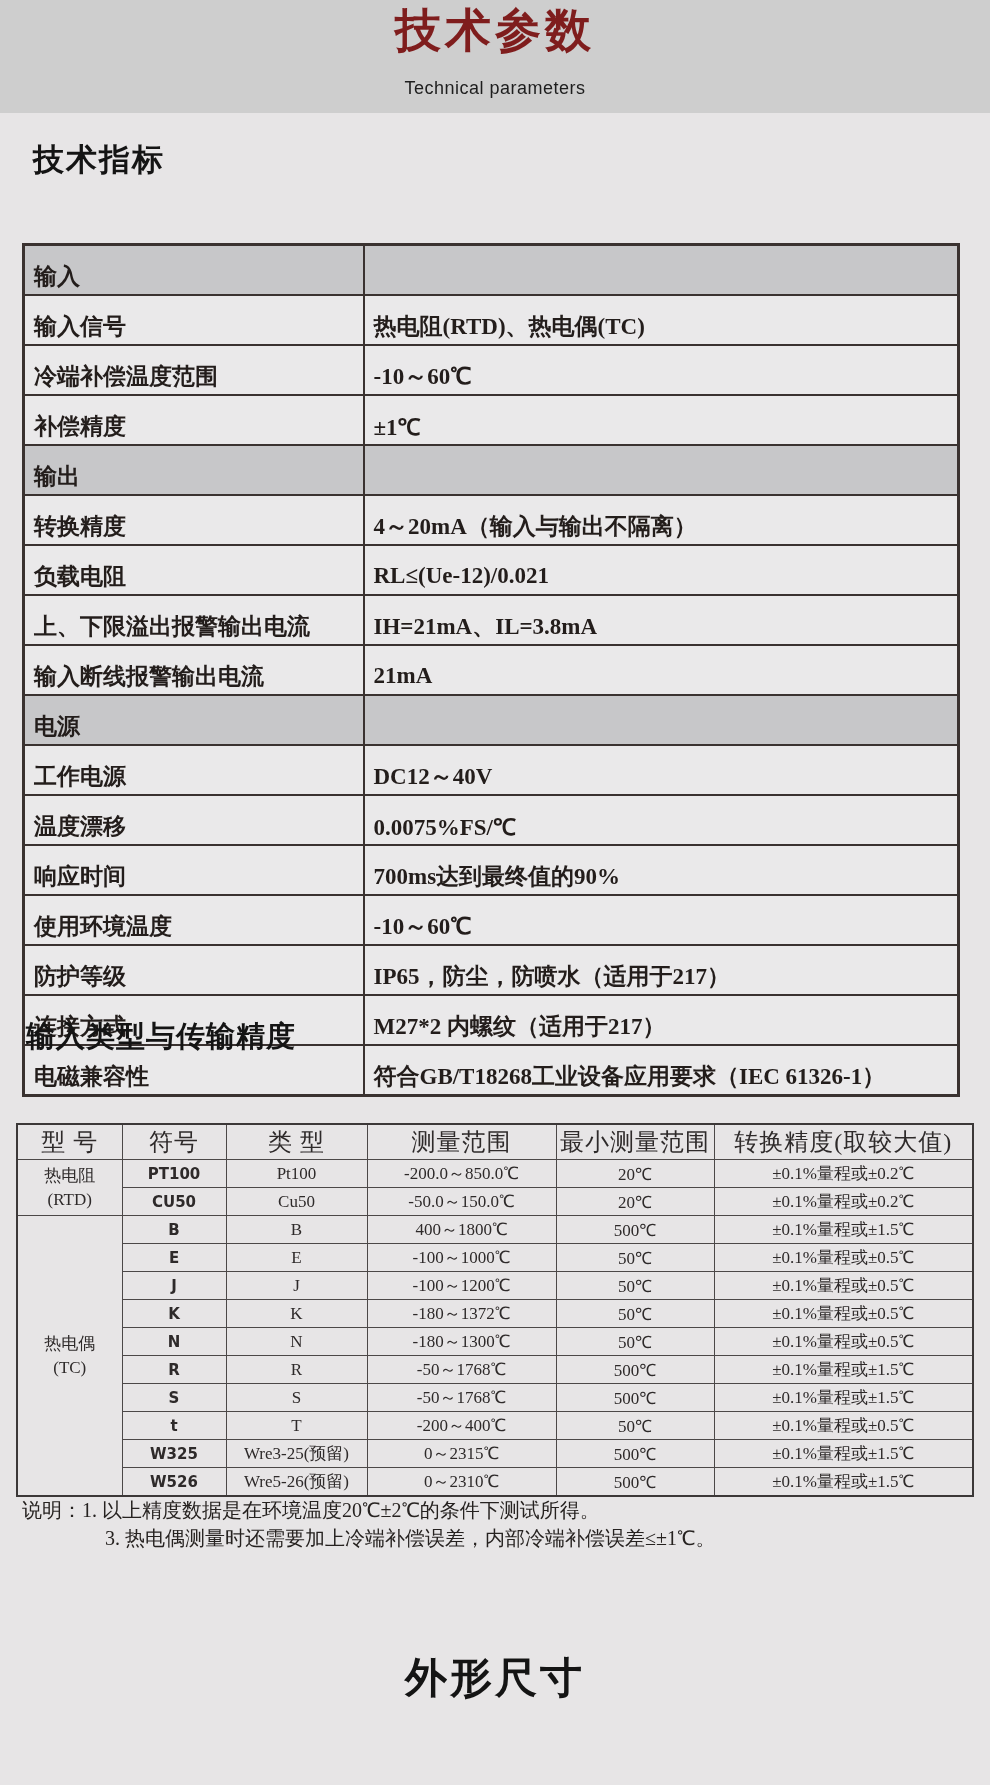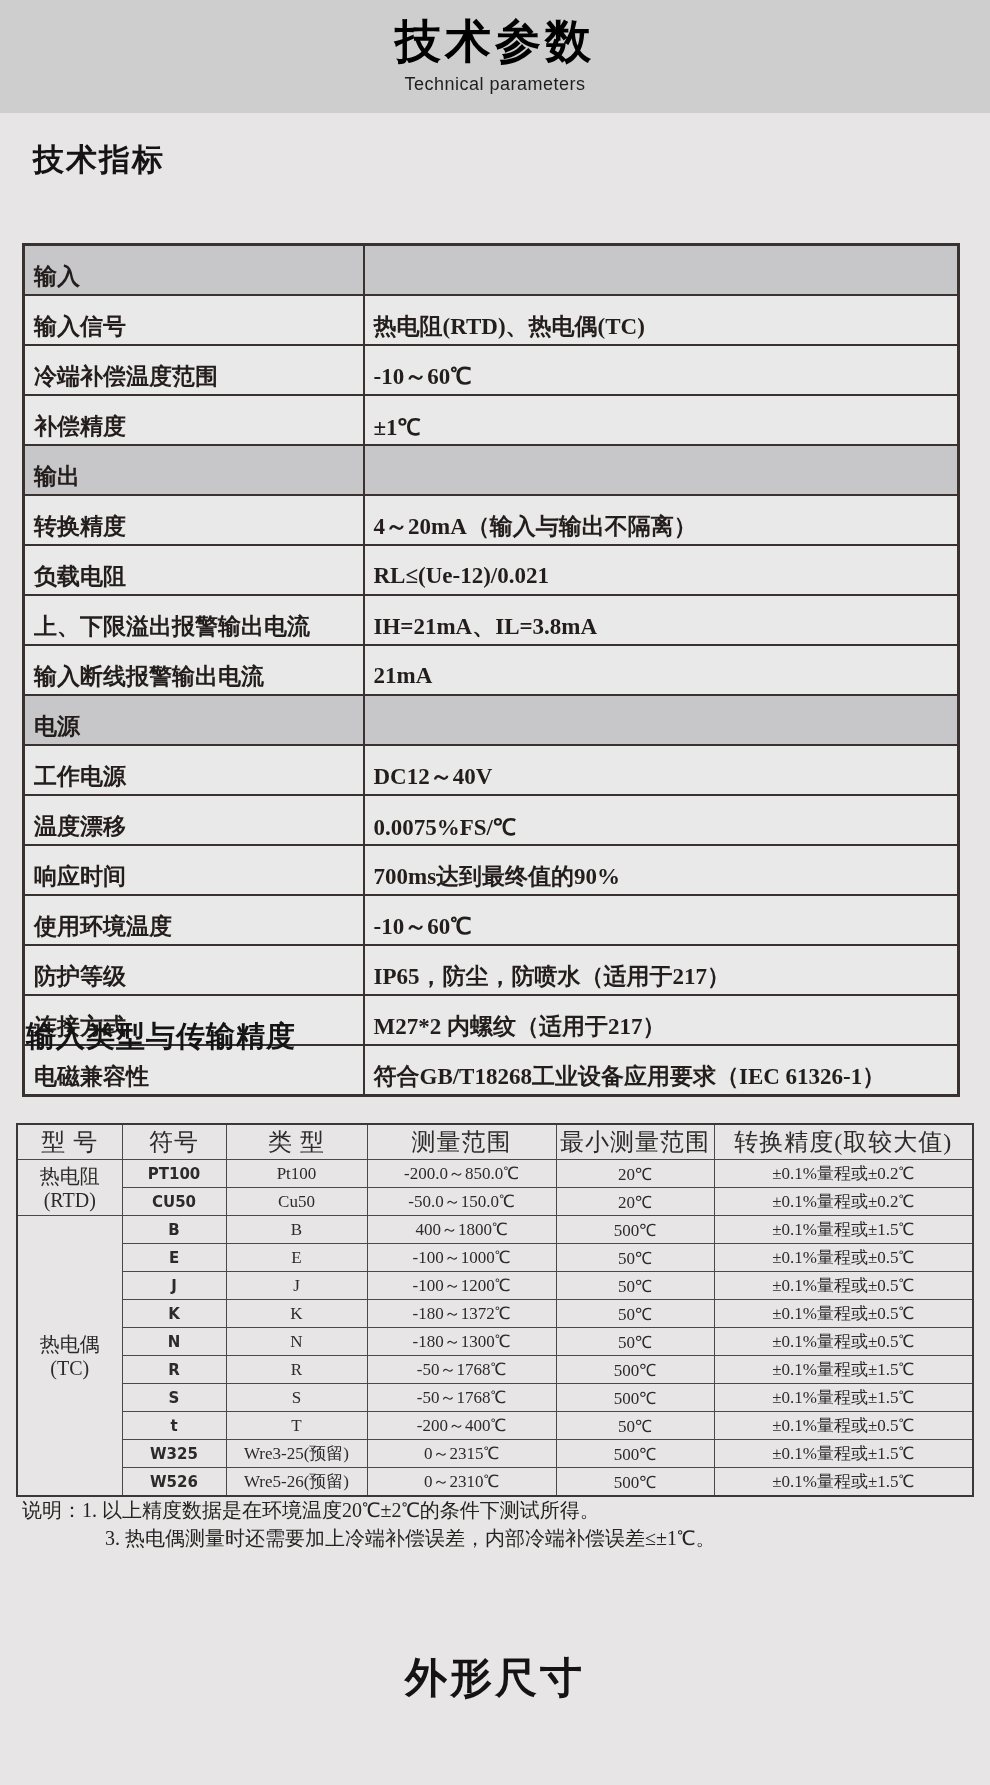--- a/index.html
+++ b/index.html
@@ -2,23 +2,23 @@
 <html lang="zh"><head>
 <meta charset="utf-8">
 <style>
   html,body{margin:0;padding:0;}
   body{background:#e7e5e6;}
   .page{position:relative;width:990px;height:1785px;background:#e7e5e6;overflow:hidden;
         font-family:"Liberation Sans",sans-serif;color:#231d1b;}
 
   
   .title-band{position:absolute;top:0;left:0;width:990px;height:113px;background:#cecece;text-align:center;}
-  .title-band .title{margin-top:11px;font-size:46px;font-weight:bold;letter-spacing:4px;color:#000000;
+  .title-band .title{font-size:46px;font-weight:bold;letter-spacing:4px;color:#7f1d1d;
                      font-family:"Liberation Sans",sans-serif;}
-  .title-band .subtitle{margin-top:1px;font-size:18px;letter-spacing:0.5px;color:#1e1e1e;}
+  .title-band .subtitle{margin-top:16px;font-size:18px;letter-spacing:0.5px;color:#1e1e1e;}
 
   
   .sec-heading{position:absolute;font-weight:600;color:#141414;font-family:"Liberation Sans",sans-serif;}
   .sec-heading.h1{left:33px;top:139px;font-size:31px;letter-spacing:2px;}
   .sec-heading.h2{left:26px;top:1017px;font-size:29px;letter-spacing:1px;}
   .sec-heading.h3{left:0;top:1650px;width:990px;text-align:center;font-size:42px;letter-spacing:3px;}
 
   
   table.spec{position:absolute;left:22px;top:243px;width:935px;border-collapse:collapse;table-layout:fixed;
              font-family:"Liberation Serif",serif;font-weight:bold;border:3px solid #3a3230;}
@@ -26,21 +26,21 @@
                 vertical-align:middle;white-space:nowrap;overflow:hidden;}
   table.spec tr.sect td{background:#c7c7c9;}
   table.spec td.lbl,table.spec td.val{background:#eae9ea;}
 
   
   table.acc{position:absolute;left:16px;top:1123px;width:956px;border-collapse:collapse;table-layout:fixed;
             font-family:"Liberation Serif",serif;color:#2e2a2a;text-align:center;border:2px solid #3c3838;}
   table.acc th{height:28px;border:1px solid #4c4848;font-size:24px;font-weight:normal;letter-spacing:1px;}
   table.acc td{height:25px;border:1px solid #4c4848;font-size:17px;vertical-align:middle;white-space:nowrap;}
   table.acc td.sym{font-family:"DejaVu Sans","Liberation Sans",sans-serif;font-weight:bold;font-size:15px;}
-  table.acc td.model{font-size:20px;line-height:24px;}
+  table.acc td.model{font-size:17px;line-height:24px;}
 
   
   .notes{position:absolute;left:22px;top:1496px;font-family:"Liberation Serif",serif;
          font-size:20px;line-height:28px;color:#262220;}
   .notes .indent{padding-left:83px;}
 </style>
 </head>
 <body>
 
 <div class="page">

